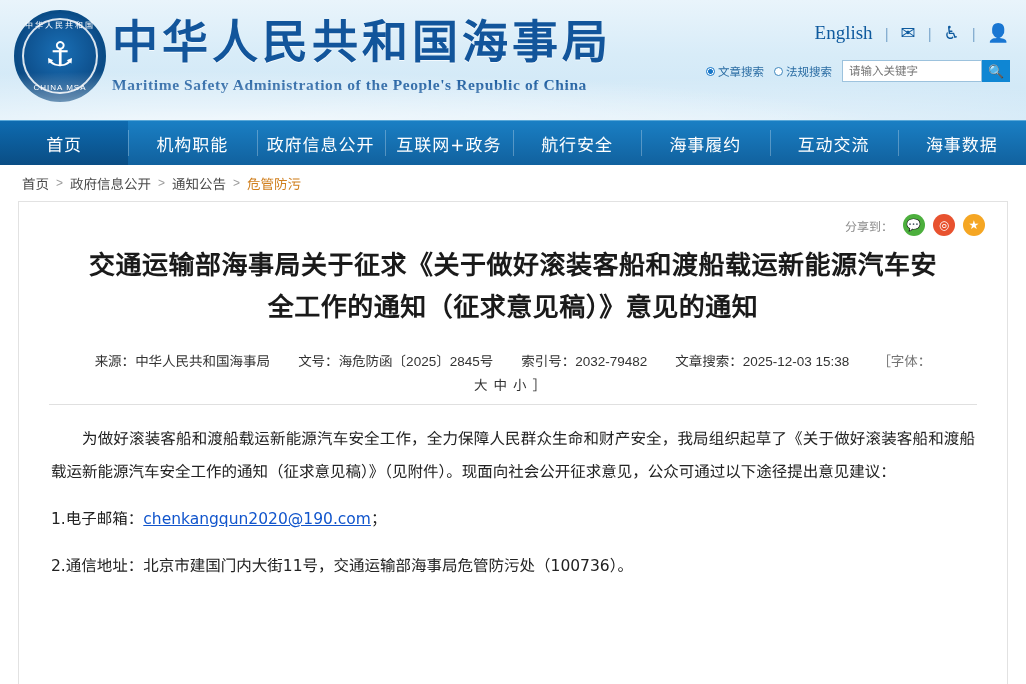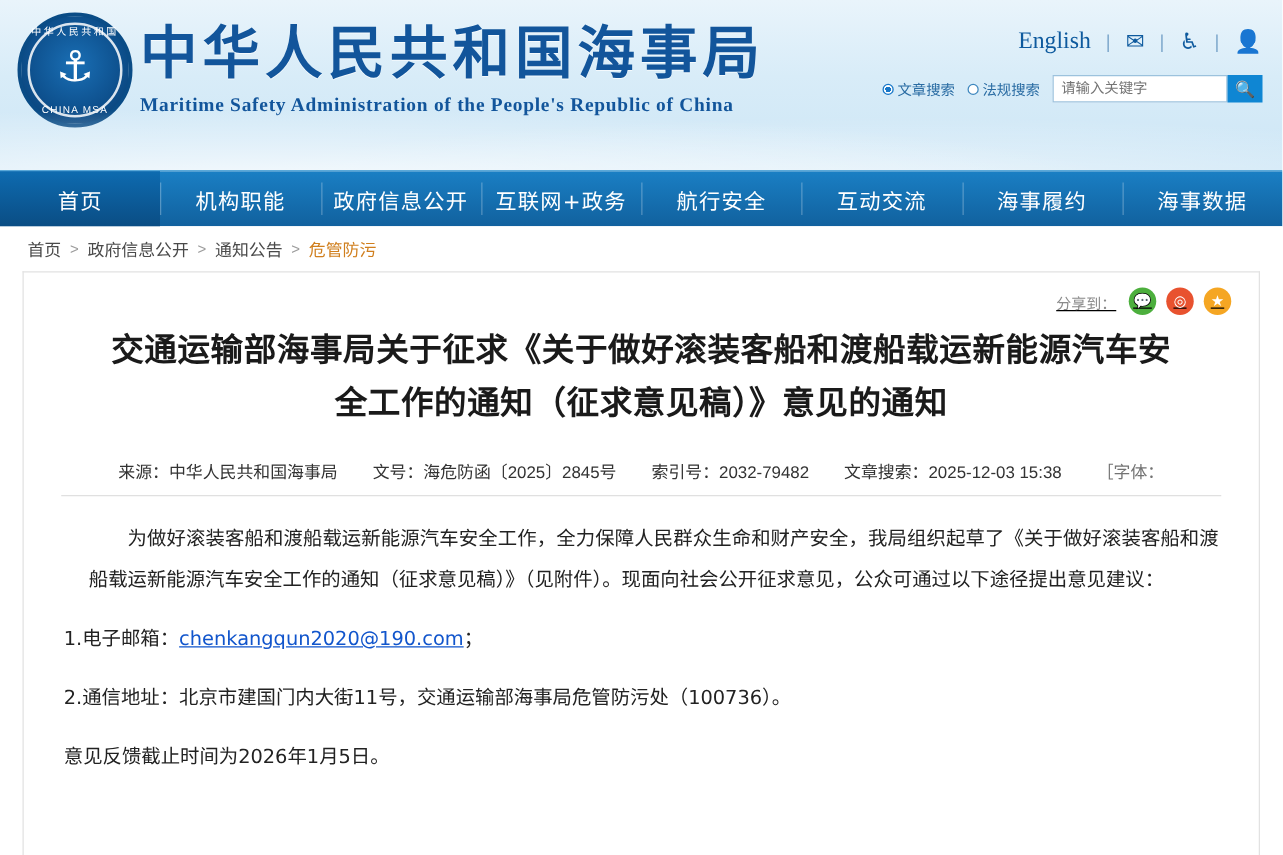--- a/index.html
+++ b/index.html
@@ -11,21 +11,21 @@
   body {
     width: 1026px;
     height: 684px;
     overflow: hidden;
     position: relative;
   }
 
   
   .header {
     position: relative;
-    height: 136px;
+    height: 120px;
     background: linear-gradient(180deg, #e9f4fb 0%, #d8ecf8 45%, #cde6f6 100%);
     overflow: hidden;
   }
   .header::after {
     content: "";
     position: absolute;
     left: 0; right: 0; bottom: 0;
     height: 60px;
     background: radial-gradient(ellipse at 20% 120%, rgba(255,255,255,0.85) 0%, rgba(255,255,255,0) 60%),
                 radial-gradient(ellipse at 70% 130%, rgba(255,255,255,0.6) 0%, rgba(255,255,255,0) 55%);
@@ -247,21 +247,20 @@
     box-sizing: border-box;
     position: relative;
     overflow: hidden;
   }
   .share-row {
     display: flex;
     align-items: center;
     justify-content: flex-end;
     padding: 12px 22px 0 0;
     gap: 8px;
-    text-decoration: underline;
   }
   .share-label {
     font-size: 12px;
     color: #8a8a8a;
     margin-right: 2px;
   }
   .share-icon {
     width: 22px; height: 22px;
     border-radius: 50%;
     display: flex;
@@ -315,21 +314,21 @@
 
   .body-text {
     padding: 18px 32px 0 32px;
     font-family: "DejaVu Sans", "Liberation Sans", sans-serif;
     font-size: 15.5px;
     color: #222222;
     line-height: 2.12;
     text-align: justify;
   }
   .body-text p { margin: 0 0 14px 0; }
-  .body-text p.indent { text-indent: 2em; margin-left: 20px; }
+  .body-text p.indent { text-indent: 2em; }
   .mail-link {
     color: #1155cc;
     text-decoration: underline;
     cursor: pointer;
   }
 </style>
 </head>
 <body>
 
 <div class="header">
@@ -373,22 +372,22 @@
     </div>
   </div>
 </div>
 
 <div class="nav">
   <div class="nav-item active">首页</div>
   <div class="nav-item">机构职能</div>
   <div class="nav-item">政府信息公开</div>
   <div class="nav-item">互联网+政务</div>
   <div class="nav-item">航行安全</div>
+  <div class="nav-item">海事履约</div>
   <div class="nav-item">互动交流</div>
-  <div class="nav-item">海事履约</div>
   <div class="nav-item">海事数据</div>
 </div>
 
 <div class="crumb-bar">
   <a>首页</a>
   <span class="sep">&gt;</span>
   <a>政府信息公开</a>
   <span class="sep">&gt;</span>
   <a>通知公告</a>
   <span class="sep">&gt;</span>
@@ -414,25 +413,27 @@
       <span>文号：</span><span>海危防函〔2025〕2845号</span>
     </span>
     <span>
       <span>索引号：</span><span>2032-79482</span>
     </span>
     <span>
       <span>文章搜索：</span><span>2025-12-03 15:38</span>
     </span>
     <span class="fontctl-label">［字体：</span>
 
+    <div class="font-sizes">
+      <span>大</span><span>中</span><span>小</span><span>］</span>
+    </div>
   </div>
 
   <div class="divider"></div>
 
   <div class="body-text">
     <p class="indent">为做好滚装客船和渡船载运新能源汽车安全工作，全力保障人民群众生命和财产安全，我局组织起草了《关于做好滚装客船和渡船载运新能源汽车安全工作的通知（征求意见稿）》（见附件）。现面向社会公开征求意见，公众可通过以下途径提出意见建议：</p>
     <p>
       <span>1.电子邮箱：</span><a class="mail-link">chenkangqun2020@190.com</a><span>；</span>
     </p>
     <p>2.通信地址：北京市建国门内大街11号，交通运输部海事局危管防污处（100736）。</p>
-    <p>意见反馈截止时间为2026年1月5日。</p>
   </div>
 </div>
 
 </body></html>

